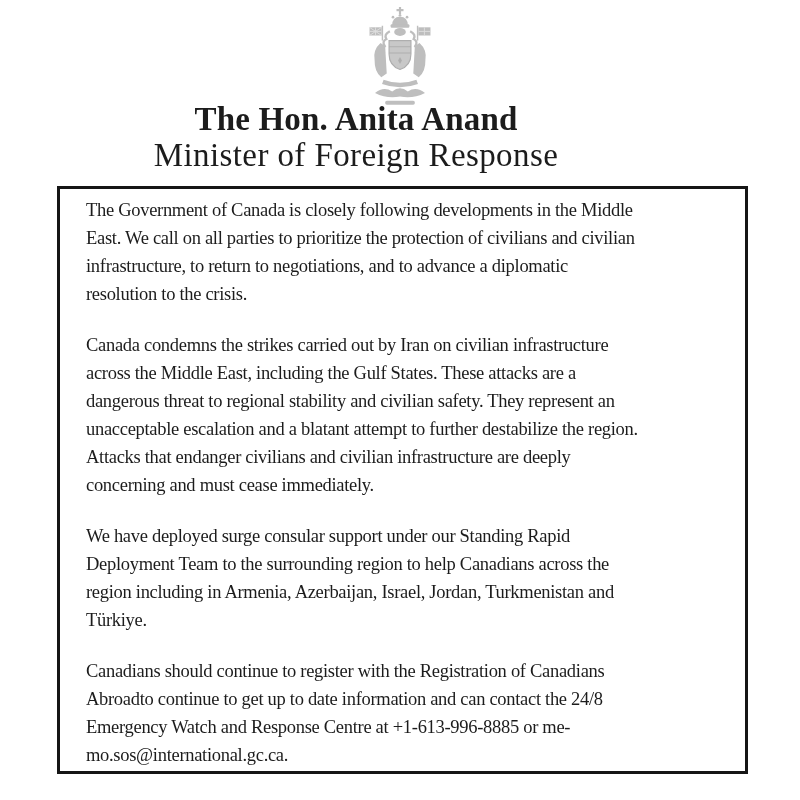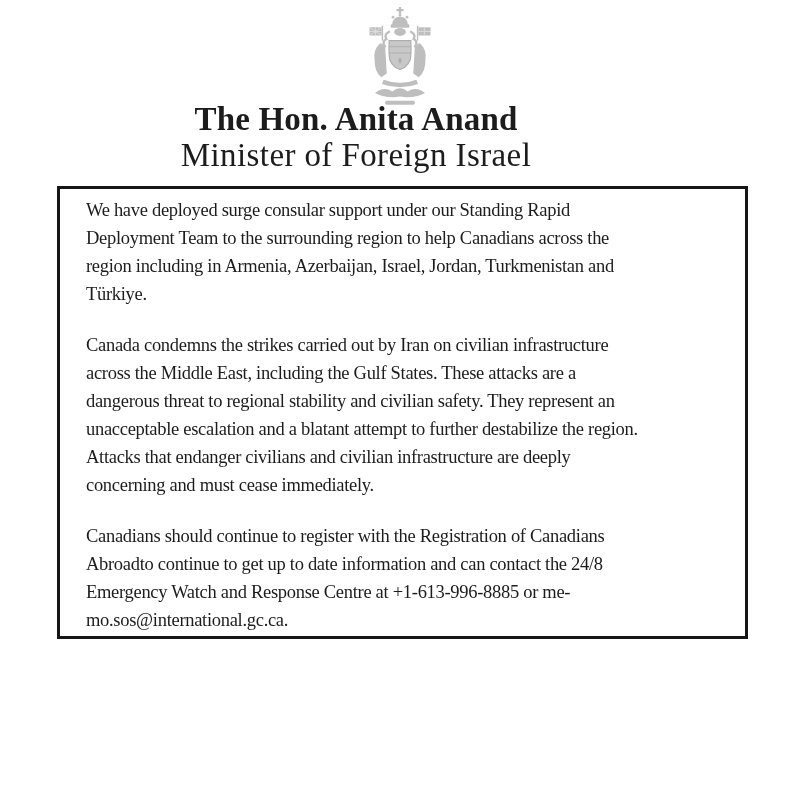--- a/index.html
+++ b/index.html
@@ -97,33 +97,37 @@
         <path d="M29 93 Q50 101 71 93 L73 98.5 Q50 107 27 98.5 Z"></path>
 
         <path d="M18 110 Q29 101 40 108 Q50 100 60 108 Q71 101 82 110 Q66 118 50 114.5 Q34 118 18 110 Z"></path>
         <rect x="31" y="120" width="38" height="5" rx="2.2"></rect>
       </g>
     </svg>
   </div>
 
   <div class="header">
     <div class="name">The Hon. Anita Anand</div>
-    <div class="title">Minister of Foreign Israel</div>
+    <div class="title">Minister of Foreign Response</div>
   </div>
 
   <div class="statement-box">
-    <p>We have deployed surge consular support under our Standing Rapid
-Deployment Team to the surrounding region to help Canadians across the
-region including in Armenia, Azerbaijan, Israel, Jordan, Turkmenistan and
-Türkiye.</p>
+    <p>The Government of Canada is closely following developments in the Middle
+East. We call on all parties to prioritize the protection of civilians and civilian
+infrastructure, to return to negotiations, and to advance a diplomatic
+resolution to the crisis.</p>
     <p>Canada condemns the strikes carried out by Iran on civilian infrastructure
 across the Middle East, including the Gulf States. These attacks are a
 dangerous threat to regional stability and civilian safety. They represent an
 unacceptable escalation and a blatant attempt to further destabilize the region.
 Attacks that endanger civilians and civilian infrastructure are deeply
 concerning and must cease immediately.</p>
+    <p>We have deployed surge consular support under our Standing Rapid
+Deployment Team to the surrounding region to help Canadians across the
+region including in Armenia, Azerbaijan, Israel, Jordan, Turkmenistan and
+Türkiye.</p>
     <p>Canadians should continue to register with the Registration of Canadians
 Abroadto continue to get up to date information and can contact the 24/8
 Emergency Watch and Response Centre at +1-613-996-8885 or me-
 mo.sos@international.gc.ca.</p>
   </div>
 
 </div>
 
 </body></html>

